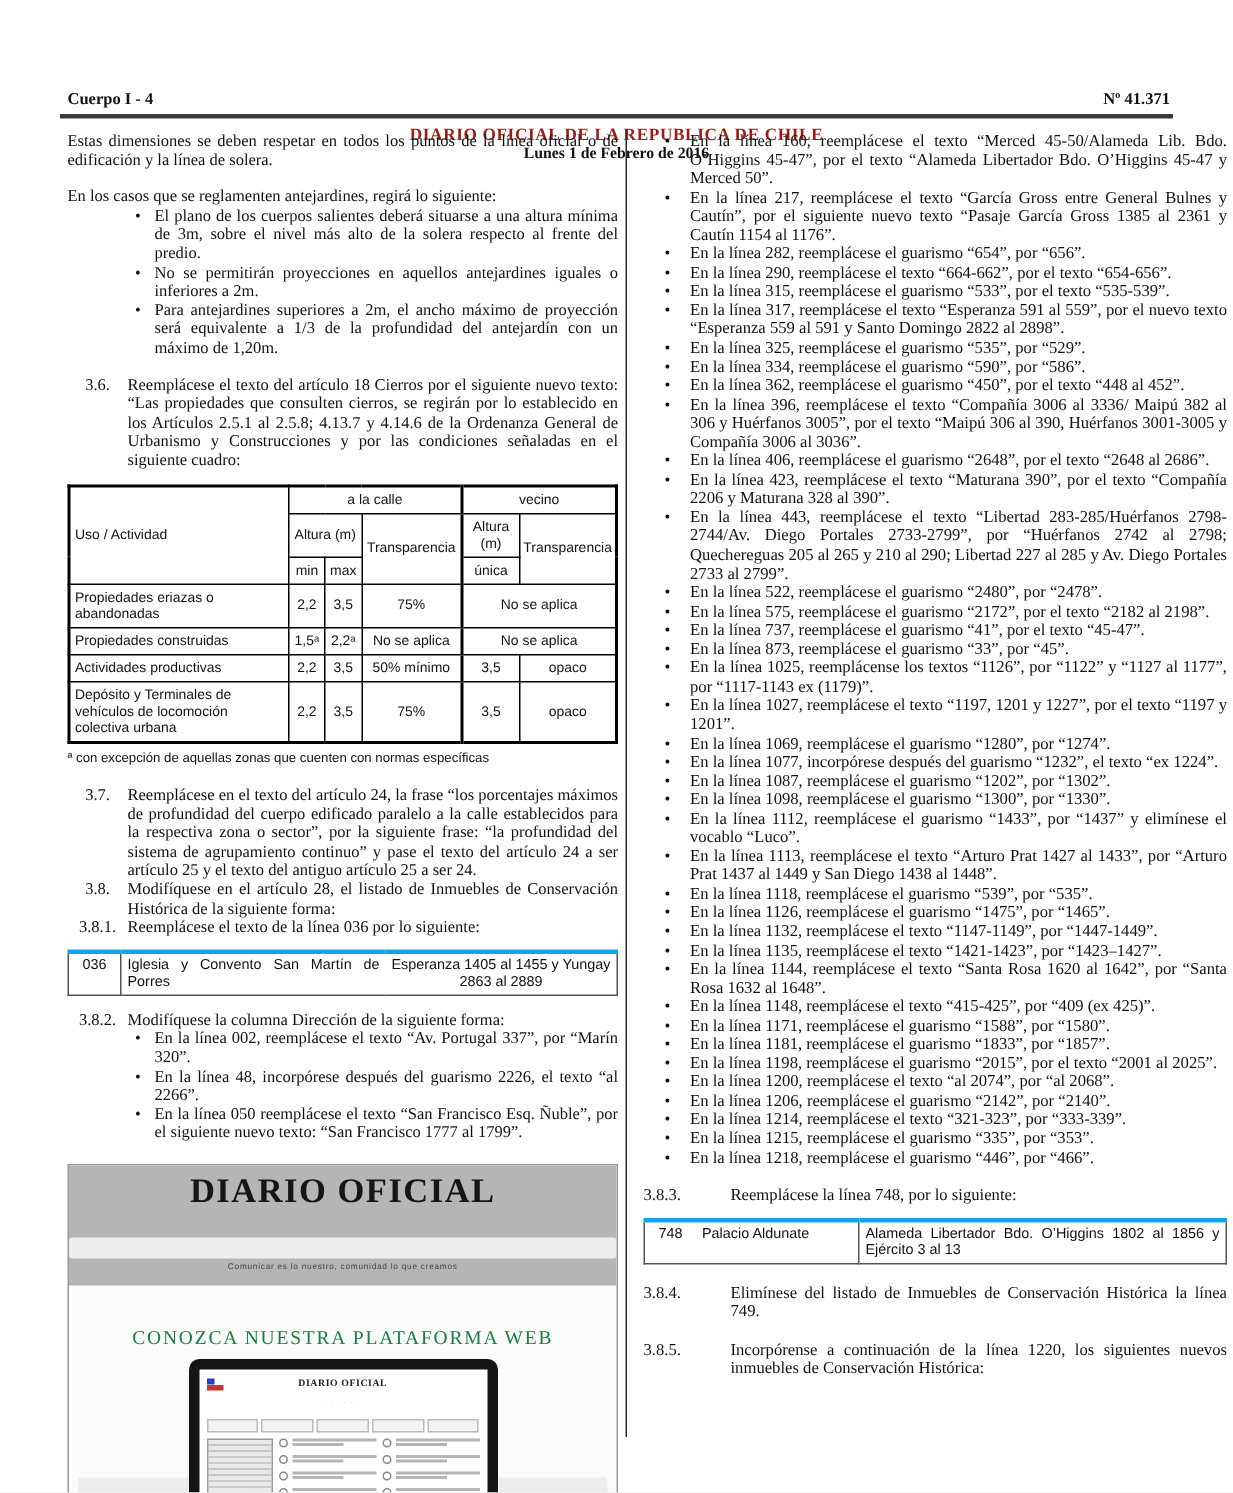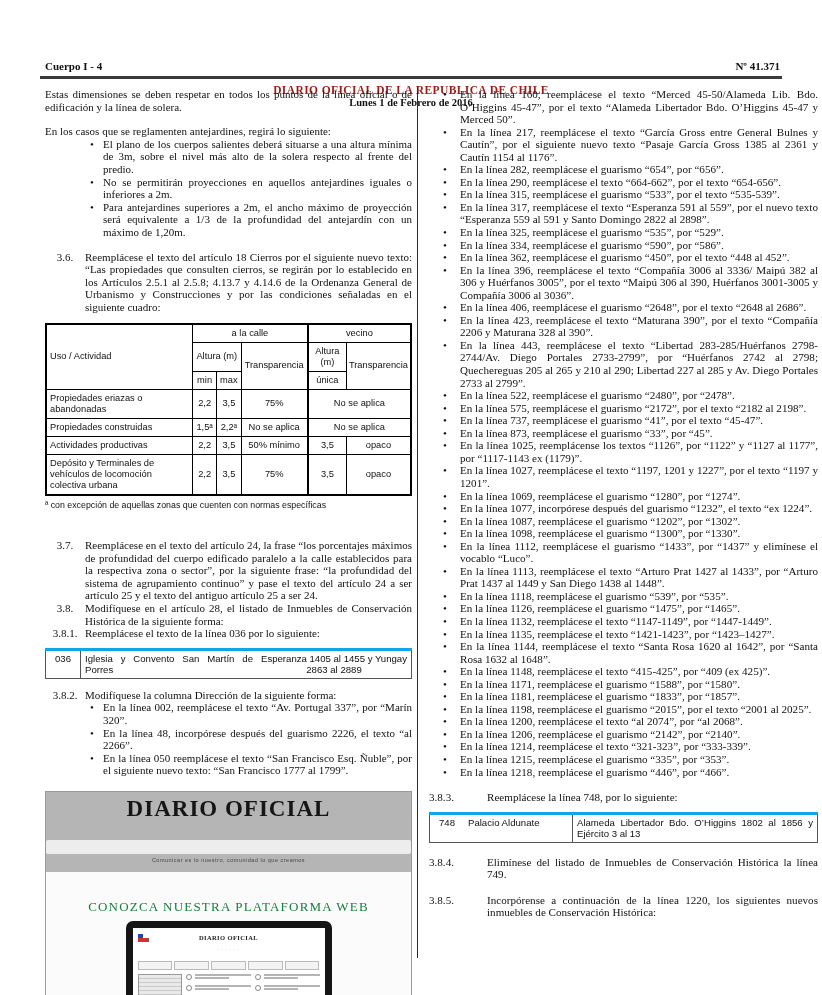--- a/index.html
+++ b/index.html
@@ -38,21 +38,21 @@
   .sec .num{flex:0 0 58px;}
   .sec .txt{flex:1;}
 
   
   table.cierros{border-collapse:collapse;width:100%;margin:9px 0 2px 0;
     font-family:"Liberation Sans",sans-serif;font-size:9.3px;line-height:11px;text-align:center;}
   table.cierros td{border:1px solid #000;padding:3px 2px;}
   table.cierros .uso{text-align:left;padding-left:3px;}
   table.cierros .thick{border-left:2.5px solid #000;}
   table.cierros{border:2px solid #000;}
-  .cier-foot{font-family:"Liberation Sans",sans-serif;font-size:8.8px;text-align:left;margin:3px 0 16px 0;}
+  .cier-foot{font-family:"Liberation Sans",sans-serif;font-size:8.8px;text-align:left;margin:3px 0 1px 0;}
 
   
   table.linetab{border-collapse:collapse;width:100%;margin:8px 0 2px 0;
     font-family:"Liberation Sans",sans-serif;font-size:9.6px;line-height:11.5px;}
   table.linetab td{border-top:3px solid #0ea5e9;border-bottom:1px solid #555;padding:2px 4px;vertical-align:top;}
   table.linetab td:first-child{border-left:1px solid #555;}
   table.linetab td:last-child{border-right:1px solid #555;}
   table.linetab td.vr{border-right:1px solid #555;}
   table.linetab .ctr{text-align:center;}
   table.linetab .just{text-align:justify;}

